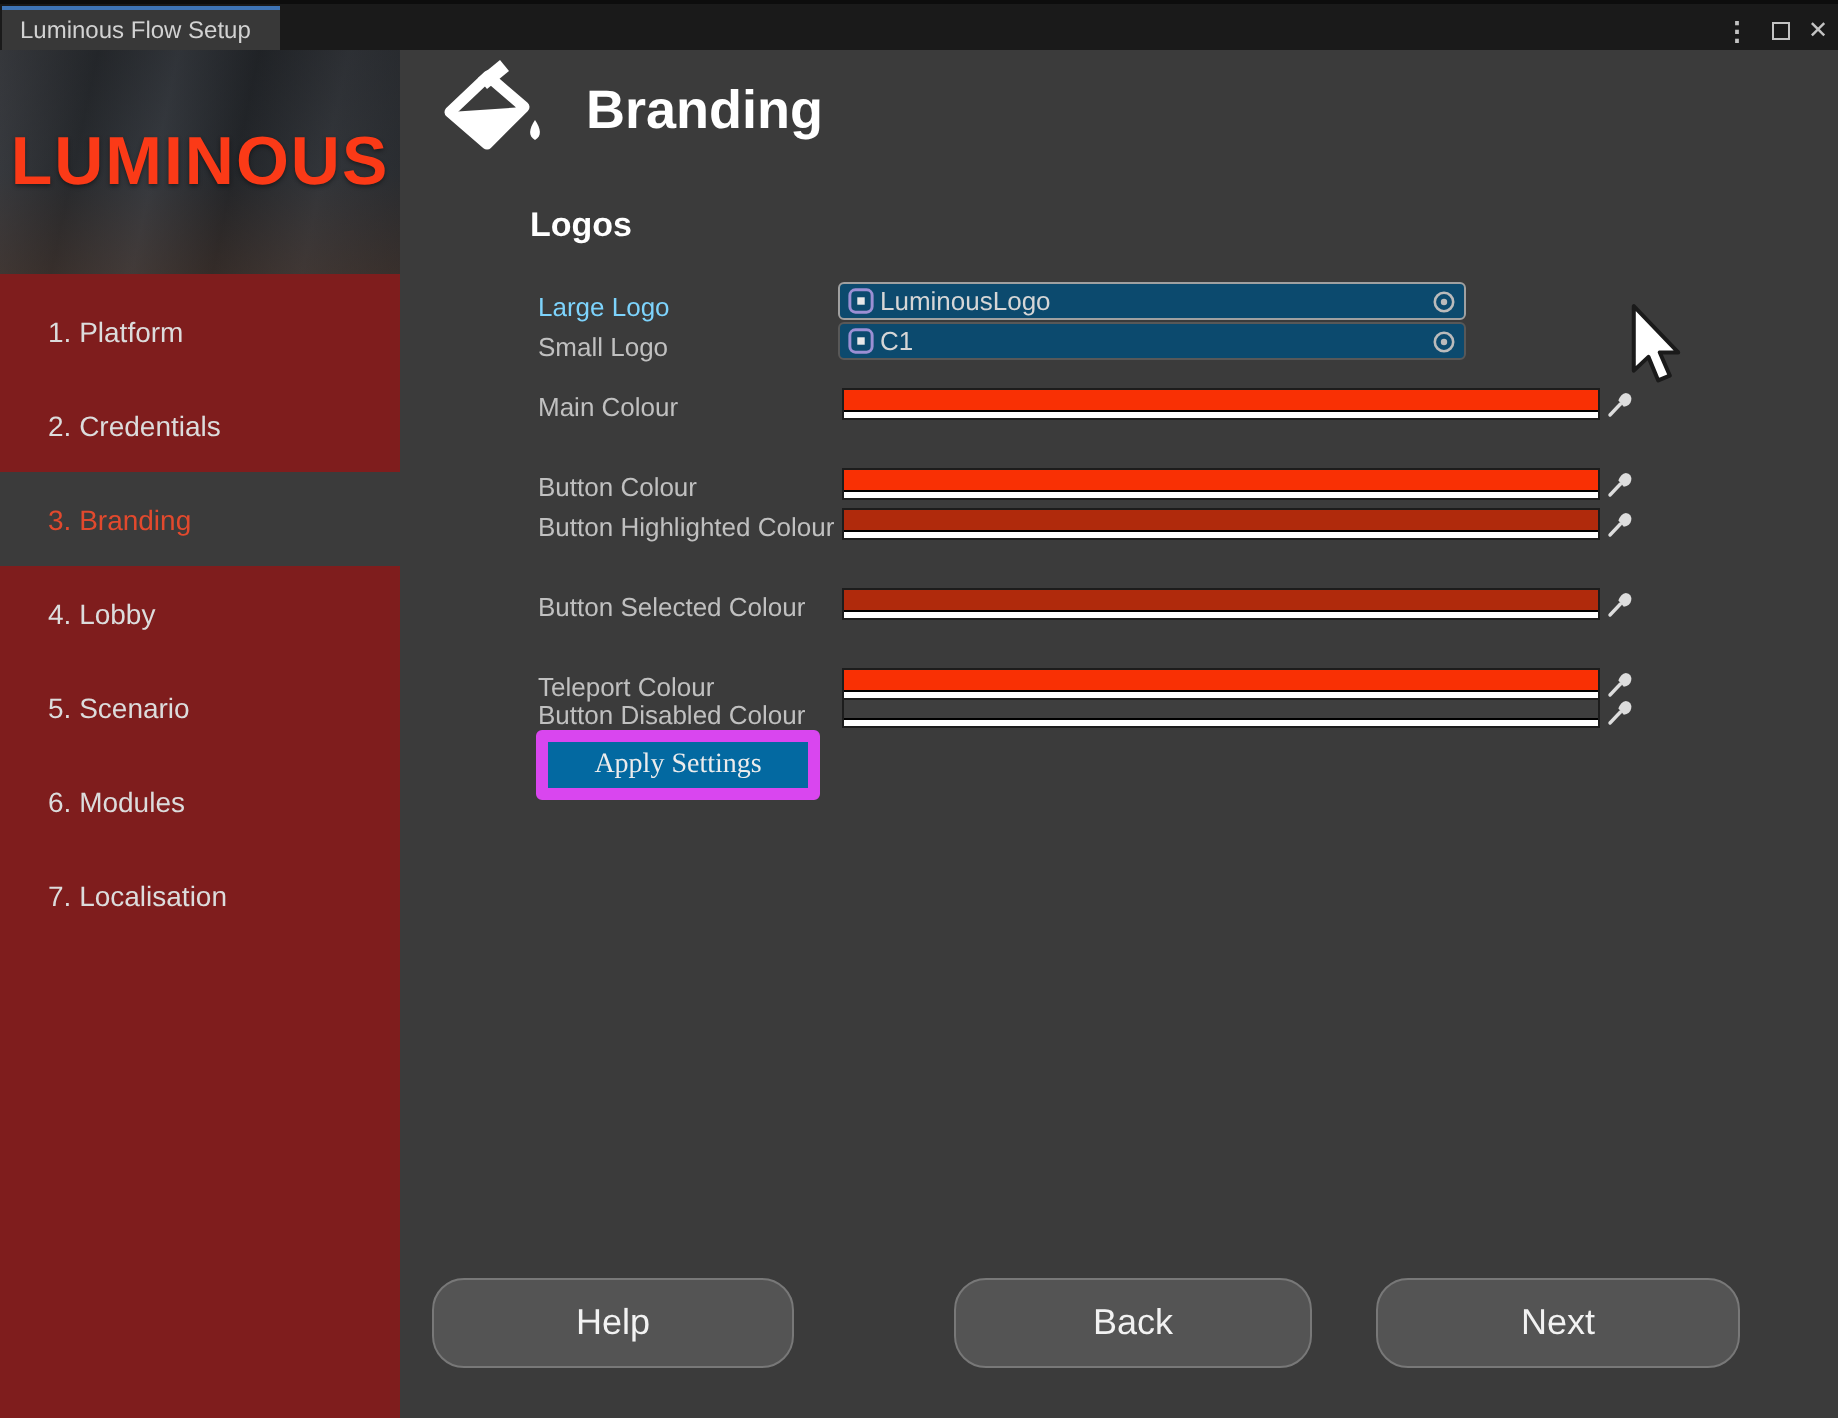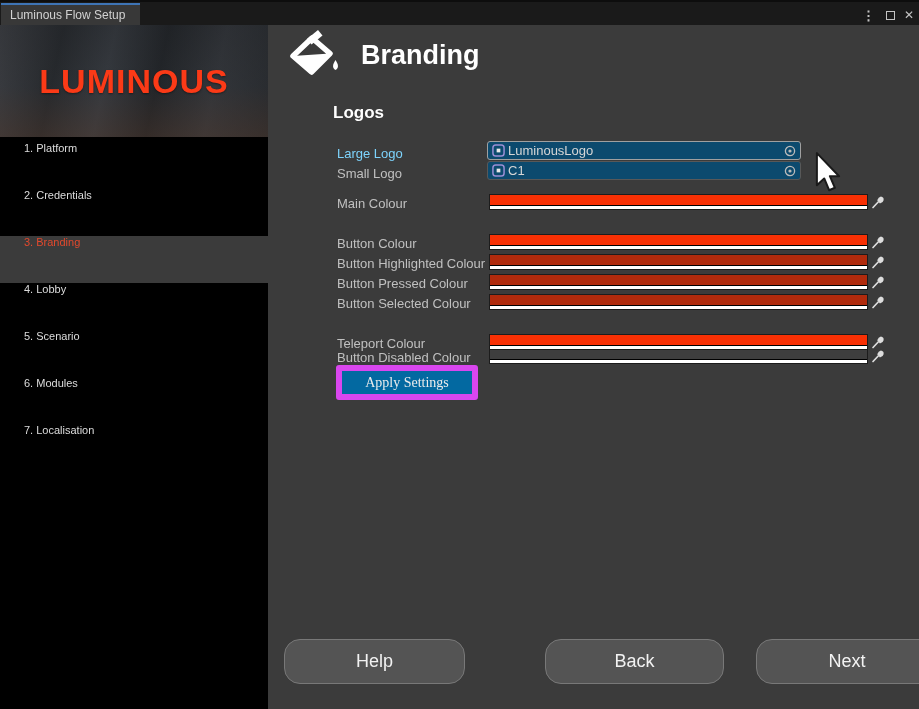--- a/index.html
+++ b/index.html
@@ -16,30 +16,30 @@
     background:#383838; border-top:2px solid #3e74b5;
     display:flex; align-items:center; padding-left:9px;
     font-size:12px; color:#d2d2d2;
   }
   .win-controls { position:absolute; right:5px; top:3px; height:20px; display:flex; align-items:center; gap:9px; color:#c3c3c3; }
   .kebab { font-size:13px; font-weight:bold; line-height:1; padding:0 2px; }
   .restore-box { width:9px; height:9px; border:1.5px solid #c3c3c3; }
   .close-x { font-size:12px; line-height:1; }
   
   .content { position:absolute; left:0; top:25px; width:919px; height:684px; display:flex; }
-  .sidebar { width:268px; height:100%; background:#000000; flex:none; }
+  .sidebar { width:200px; height:100%; background:#7f1d1d; flex:none; }
   .brand {
     height:112px; display:flex; align-items:center; justify-content:center;
     background:
       linear-gradient(180deg, rgba(15,17,20,0.30) 0%, rgba(15,17,20,0.18) 55%, rgba(74,46,30,0.38) 100%),
       linear-gradient(102deg, #46484d 0%, #2c2f33 22%, #3e4248 40%, #272a2e 58%, #3a3d42 78%, #2d3034 100%);
   }
   .brand-text { font-size:34px; font-weight:bold; letter-spacing:1px; color:#fb3a17; text-shadow:0 1px 2px rgba(0,0,0,0.4); }
   .nav { padding-top:5px; }
-  .nav-item { height:47px; display:flex; padding-left:24px; font-size:11px; color:#dcdcdc; cursor:default; }
+  .nav-item { height:47px; display:flex; align-items:center; padding-left:24px; font-size:14px; color:#dcdcdc; cursor:default; }
   .nav-item.selected { background:#3b3b3b; color:#e2492d; }
   .main { flex:1; position:relative; background:#3b3b3b; }
   
   .hicon { position:absolute; left:20px; top:3px; width:54px; height:52px; }
   .htitle { position:absolute; left:93px; top:15px; font-size:27px; font-weight:bold; color:#ffffff; }
   .section-title { position:absolute; left:65px; top:78px; font-size:17px; font-weight:bold; color:#ffffff; }
   
   .flabel { position:absolute; left:69px; font-size:13px; color:#c0c0c0; white-space:nowrap; }
   .flabel.blue { color:#7dd3fc; }
   .objfield {
@@ -187,31 +187,20 @@
       <span class="clabel">Button Highlighted Colour</span>
       <div class="swatch">
         <div class="col" style="background-color: rgb(176, 42, 12);"></div>
         <div class="alpha"></div>
       </div>
       <svg class="dropper" viewBox="0 0 15 16">
         <path d="M3 13.5 L8.2 8" stroke="#dddddd" stroke-width="1.7" stroke-linecap="round"></path>
         <path d="M7.2 6.2 q1.2-3.2 3.7-3.7 q3.2 0.5 2.7 3.7 q-0.5 2.6-3.7 3.2 z" fill="#dddddd"></path>
       </svg>
     </div>
-    <div class="crow" style="top:249px;">
-      <span class="clabel">Button Pressed Colour</span>
-      <div class="swatch">
-        <div class="col" style="background-color: rgb(176, 42, 12);"></div>
-        <div class="alpha"></div>
-      </div>
-      <svg class="dropper" viewBox="0 0 15 16">
-        <path d="M3 13.5 L8.2 8" stroke="#dddddd" stroke-width="1.7" stroke-linecap="round"></path>
-        <path d="M7.2 6.2 q1.2-3.2 3.7-3.7 q3.2 0.5 2.7 3.7 q-0.5 2.6-3.7 3.2 z" fill="#dddddd"></path>
-      </svg>
-    </div>
     <div class="crow" style="top:269px;">
       <span class="clabel">Button Selected Colour</span>
       <div class="swatch">
         <div class="col" style="background-color: rgb(176, 42, 12);"></div>
         <div class="alpha"></div>
       </div>
       <svg class="dropper" viewBox="0 0 15 16">
         <path d="M3 13.5 L8.2 8" stroke="#dddddd" stroke-width="1.7" stroke-linecap="round"></path>
         <path d="M7.2 6.2 q1.2-3.2 3.7-3.7 q3.2 0.5 2.7 3.7 q-0.5 2.6-3.7 3.2 z" fill="#dddddd"></path>
       </svg>

